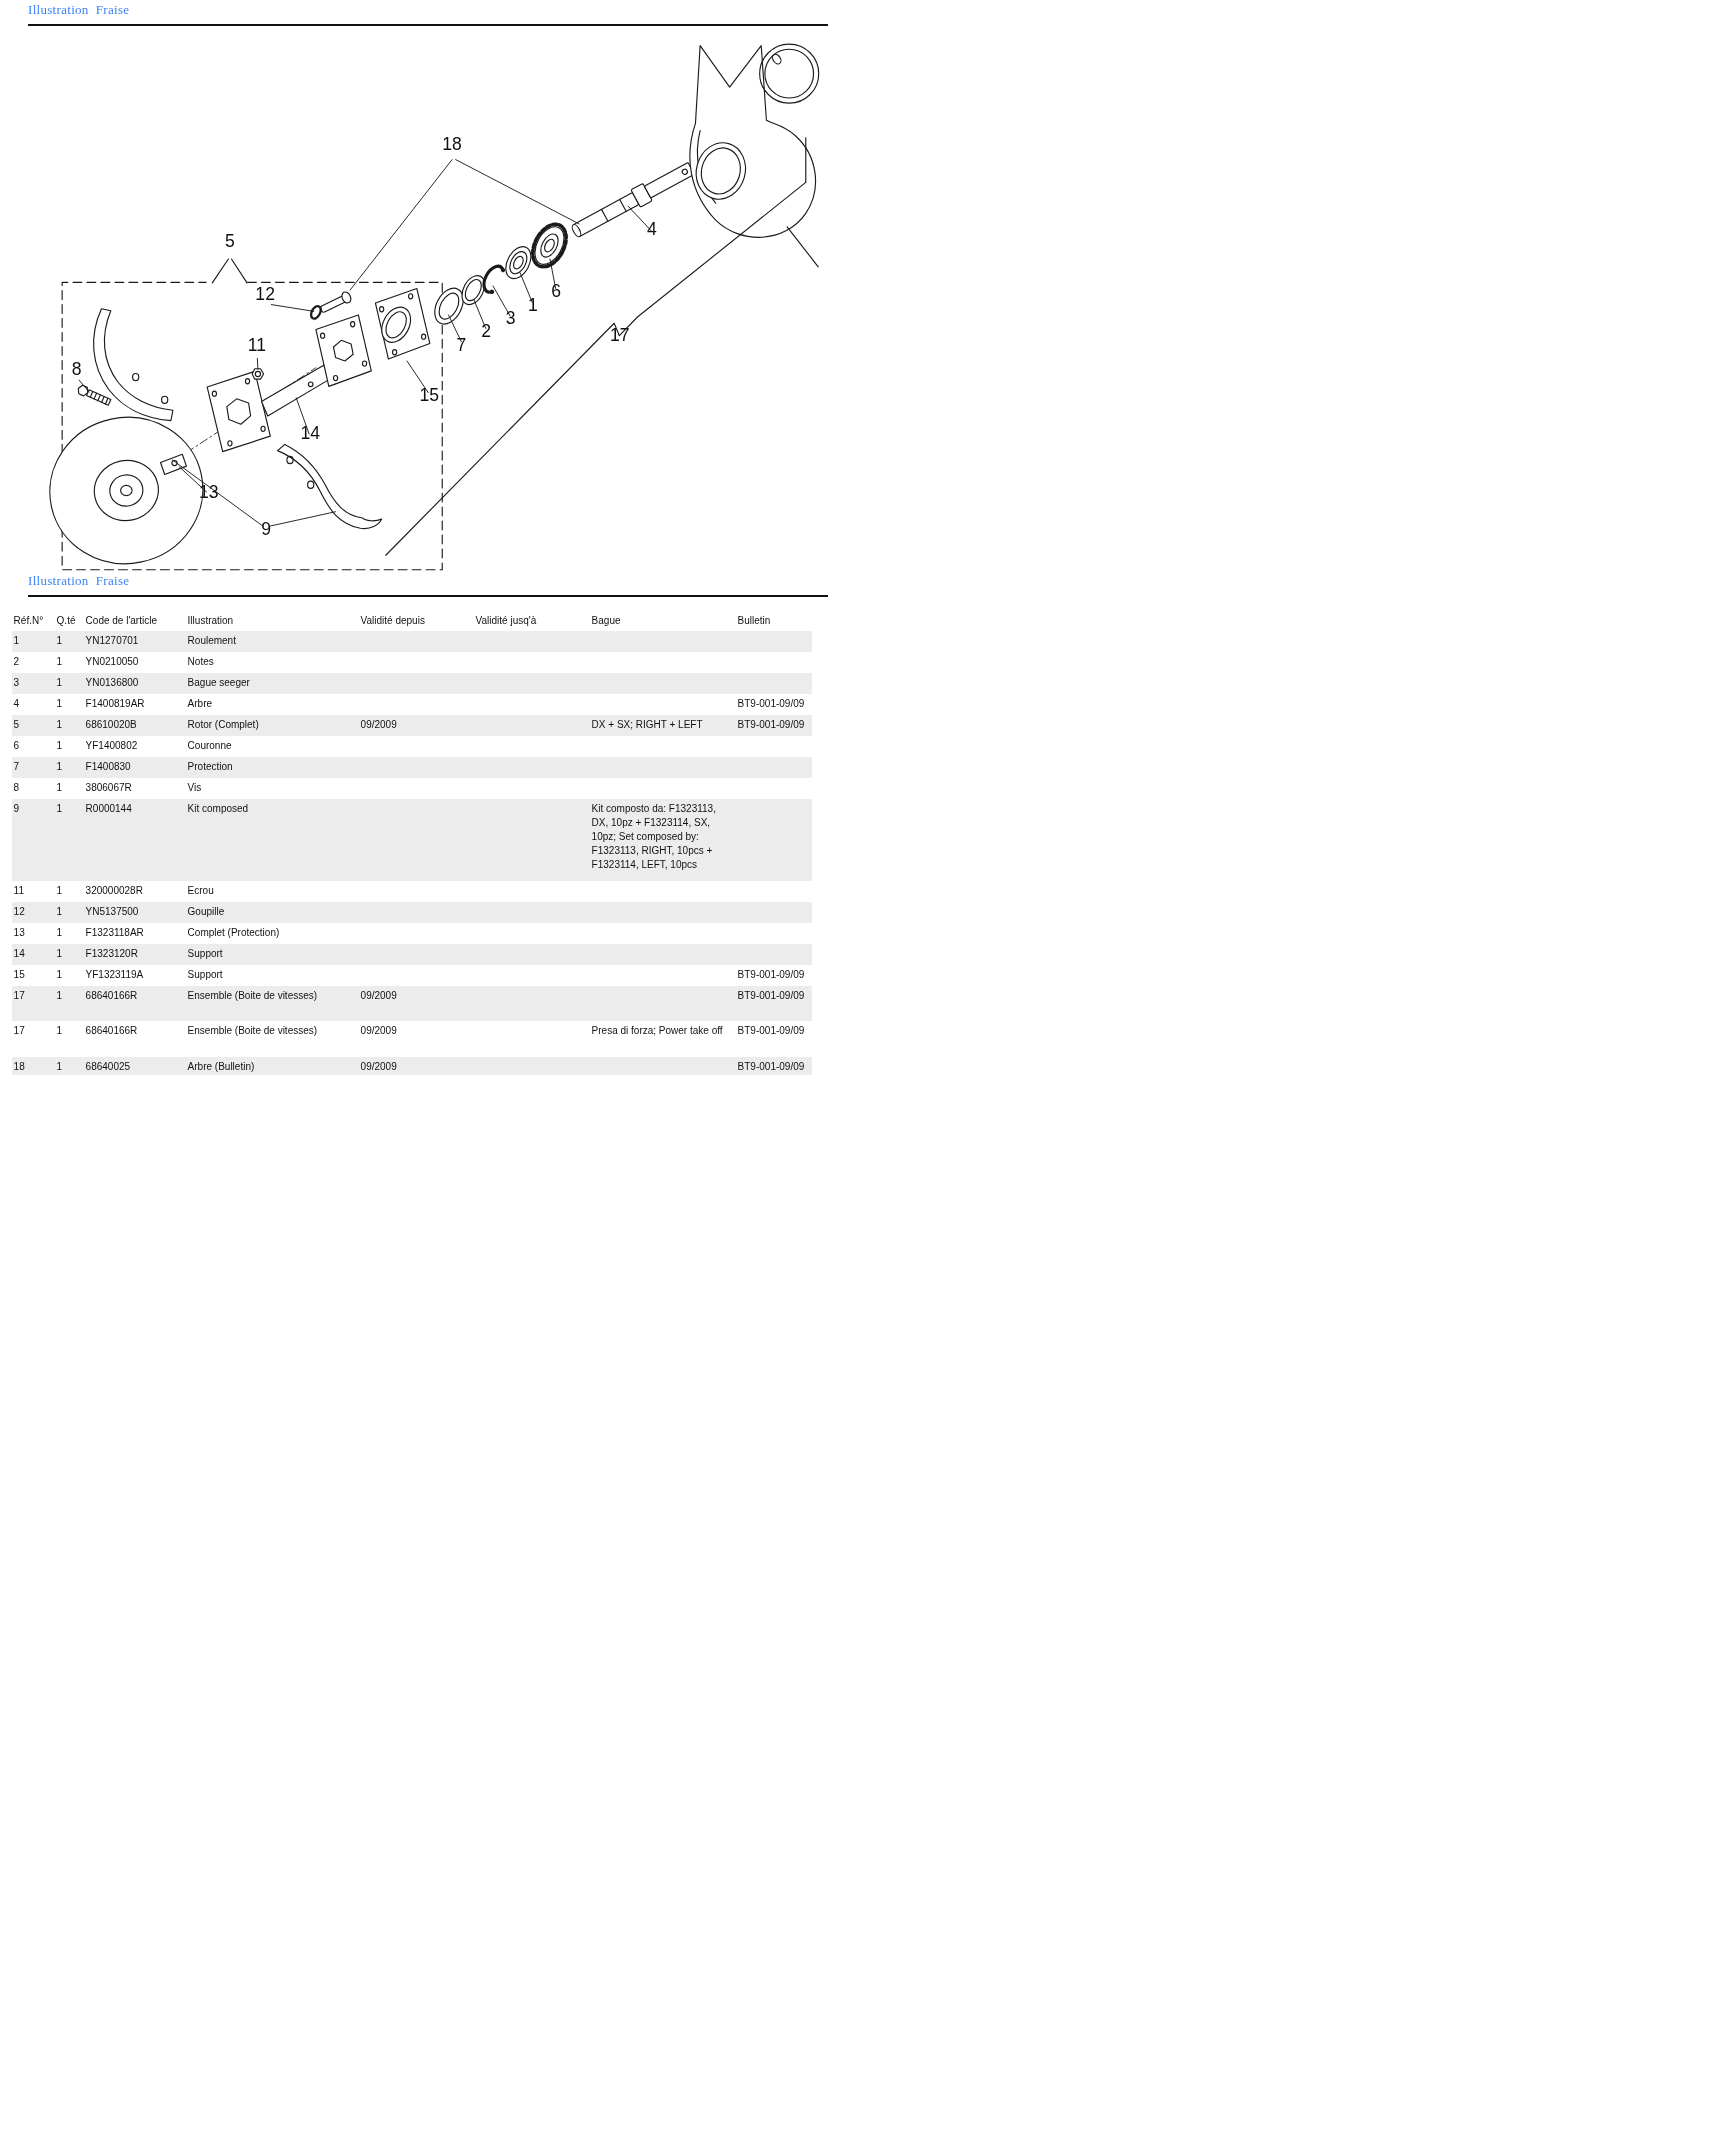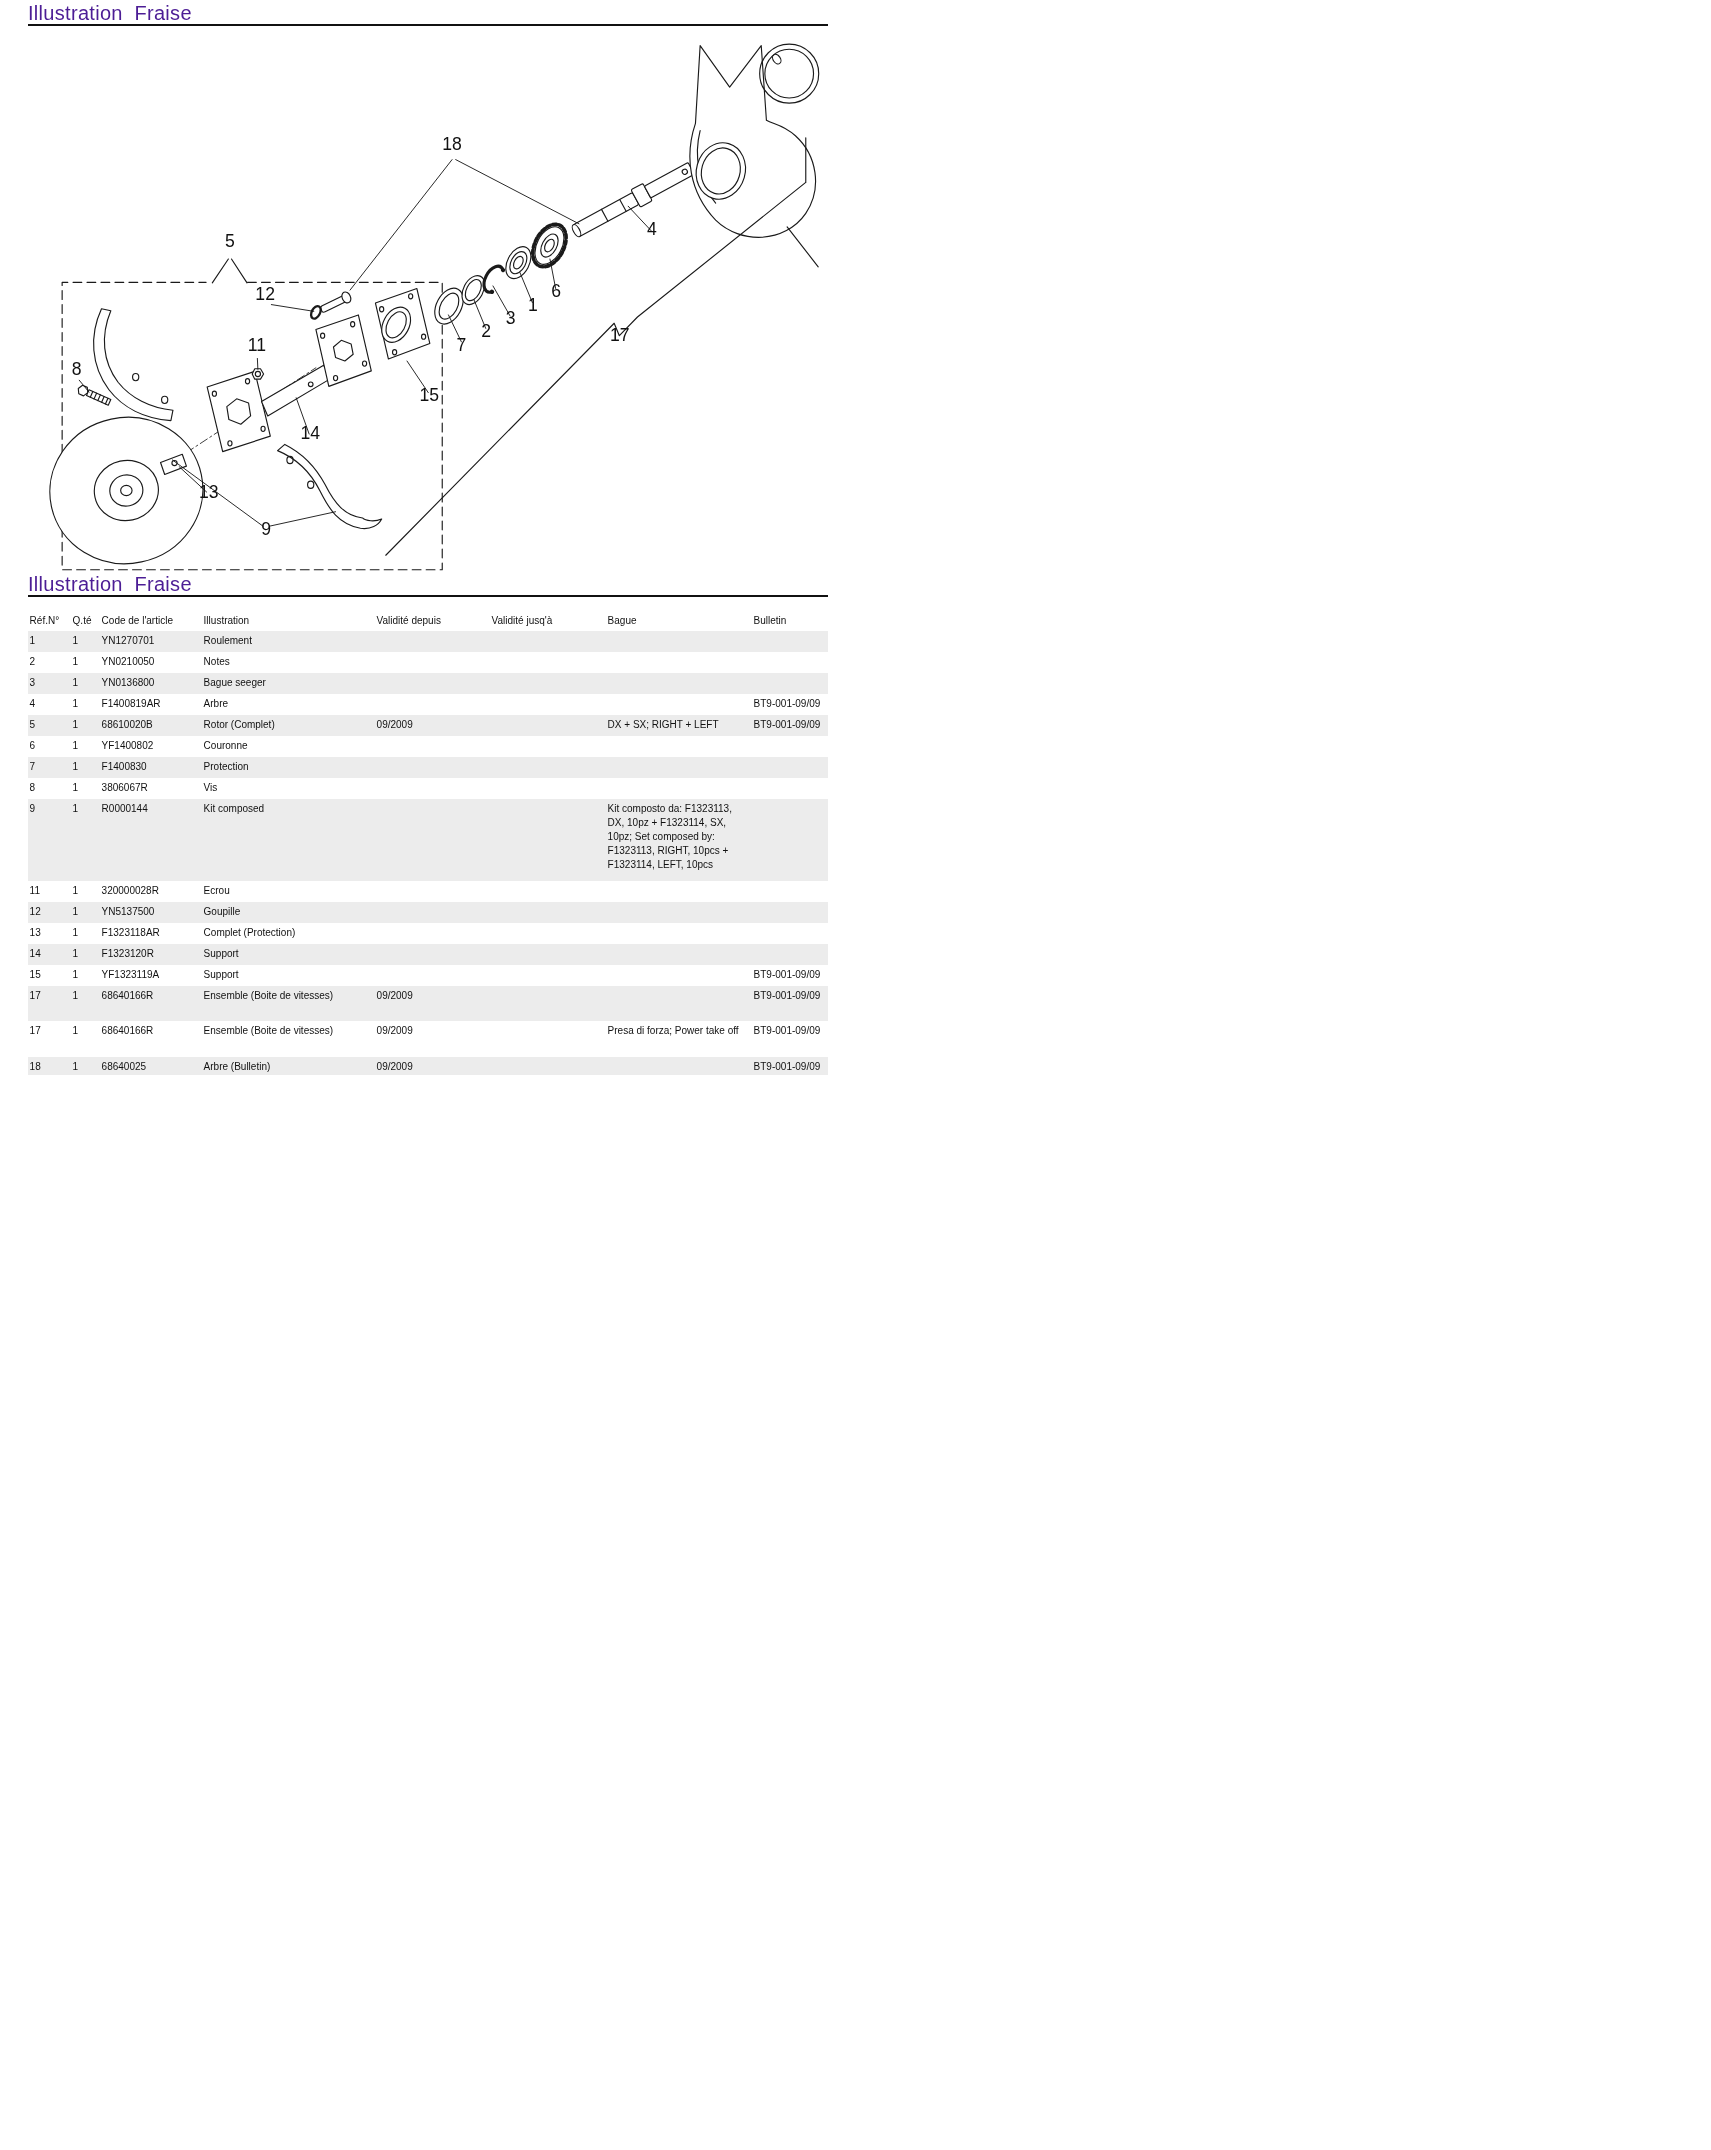--- a/index.html
+++ b/index.html
@@ -1,22 +1,22 @@
 <!DOCTYPE html>
 <html style="font-size:8.3px"><head>
 <meta charset="utf-8">
 <style>
   html,body{margin:0;padding:0;background:#fff;}
   .page{position:relative;width:856px;height:1075px;background:#fff;overflow:hidden;
         font-family:"Liberation Sans",sans-serif;color:#111;}
-  .title{position:absolute;left:28px;font-size:20px;white-space:pre;letter-spacing:0.3px;color:#4c1d95;}
+  .title{position:absolute;left:28px;font-size:13px;white-space:pre;letter-spacing:0.3px;color:#3b82f6;font-family:Liberation Serif, serif;}
   .rule{position:absolute;left:28px;width:800px;height:2.1px;background:#111;}
   #diagram-svg{position:absolute;left:0;top:0;}
   .callout{font:34px "Liberation Sans",sans-serif;fill:#111;text-anchor:middle;}
-  table.parts{position:absolute;left:28px;top:610px;width:800px;border-collapse:collapse;
+  table.parts{position:absolute;left:12px;top:610px;width:800px;border-collapse:collapse;
         table-layout:fixed;font-size:10px;}
   table.parts th{text-align:left;font-weight:normal;vertical-align:bottom;
         padding:0 2.1px 5.2px 1.6px;overflow:hidden;white-space:nowrap;}
   table.parts td{vertical-align:top;padding:3.1px 3.1px 1px 1.6px;line-height:14px;overflow:hidden;}
   table.parts tr{height:21px;}
   table.parts tr.alt{background:#ececec;}
 </style>
 </head>
 <body>
 

